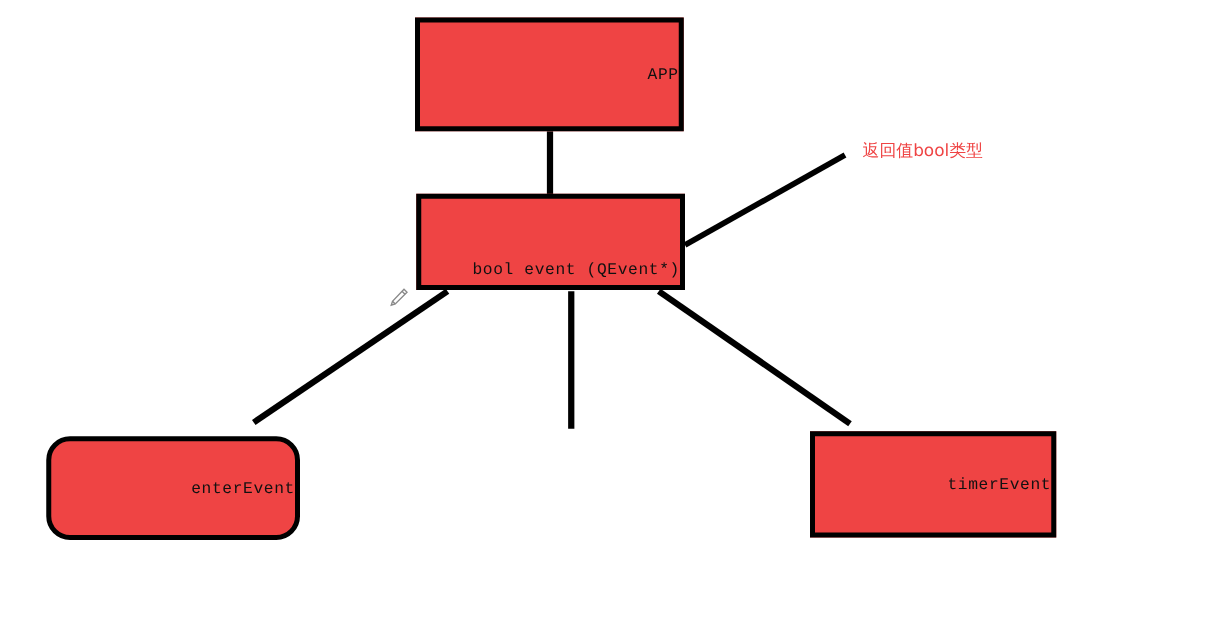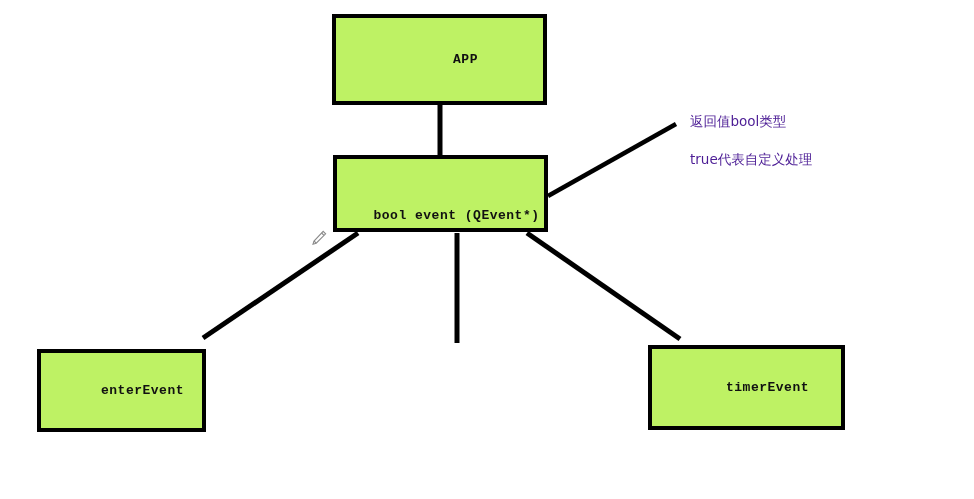--- a/index.html
+++ b/index.html
@@ -11,27 +11,26 @@
     position: relative;
     width: 974px;
     height: 499px;
     background: #ffffff;
     overflow: hidden;
     font-family: "Liberation Mono", "DejaVu Sans Mono", monospace;
   }
   .node {
     position: absolute;
     box-sizing: border-box;
-    background: #bef264;
+    background: #ef4444;
     border: 4px solid #000000;
     display: flex;
     align-items: center;
-    justify-content: center;
+    justify-content: flex-end;
     z-index: 3;
-    font-weight: bold;
   }
   .node-label {
     font-family: "Liberation Mono", "DejaVu Sans Mono", monospace;
     font-size: 13px;
     letter-spacing: 0.5px;
     color: #111111;
     white-space: nowrap;
   }
   #node-app .node-label { padding-left: 52px; }
   #node-bool .node-label { padding-left: 32px; margin-top: 44px; }
@@ -49,21 +48,21 @@
   }
   .annotation {
     position: absolute;
     left: 690px;
     top: 93px;
     width: 276px;
     z-index: 4;
     font-family: "DejaVu Sans", "Liberation Sans", sans-serif;
     font-size: 13.5px;
     line-height: 19px;
-    color: #4c1d95;
+    color: #ef4444;
     white-space: pre-line;
   }
   .pencil-icon {
     position: absolute;
     left: 310px;
     top: 229px;
     width: 18px;
     height: 18px;
     z-index: 5;
   }
@@ -82,32 +81,31 @@
   </svg>
 
   <div class="node" id="node-app" style="left:332px; top:14px; width:215px; height:91px;">
     <span class="node-label">APP</span>
   </div>
 
   <div class="node" id="node-bool" style="left:333px; top:155px; width:215px; height:77px;">
     <span class="node-label">bool event (QEvent*)</span>
   </div>
 
-  <div class="node" id="node-enter" style="left:37px; top:349px; width:169px; height:83px;">
+  <div class="node" id="node-enter" style="left:37px; top:349px; width:203px; height:83px;border-radius:19px;">
     <span class="node-label">enterEvent</span>
   </div>
 
 
   <div class="node" id="node-timer" style="left:648px; top:345px; width:197px; height:85px;">
     <span class="node-label">timerEvent</span>
   </div>
 
   <div class="annotation">
     <div>返回值bool类型</div>
-    <div>true代表自定义处理</div>
   </div>
 
   <svg class="pencil-icon" viewBox="0 0 18 18" xmlns="http://www.w3.org/2000/svg">
     <g stroke="#8a8a8a" stroke-width="1.1" fill="none">
       <path d="M13.2 2.4 L15.6 4.8 L6.2 14.2 L3.0 15.2 L4.0 12.0 Z"></path>
       <path d="M11.6 4.0 L14.0 6.4"></path>
       <path d="M4.0 12.0 L6.2 14.2"></path>
     </g>
   </svg>
 

